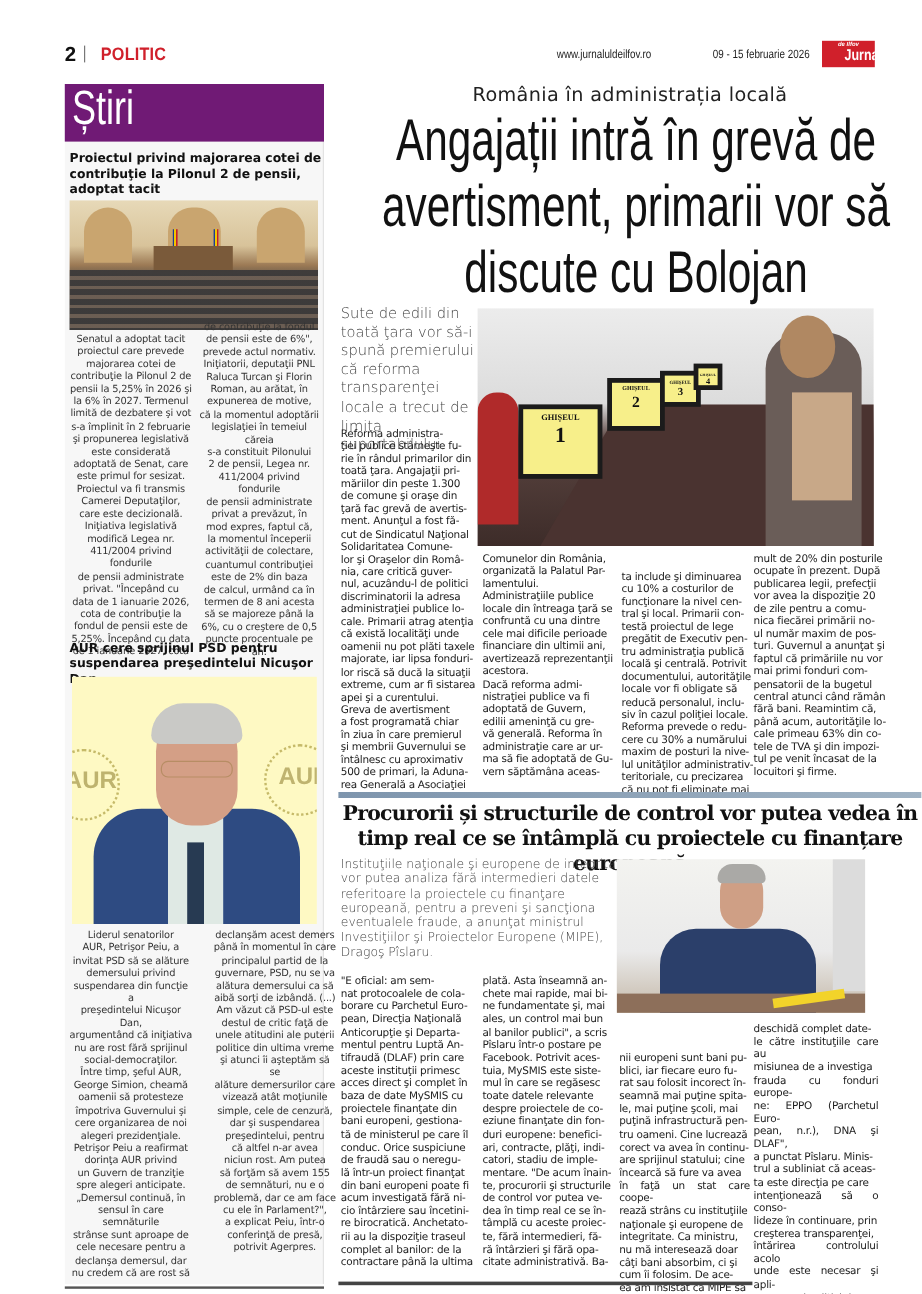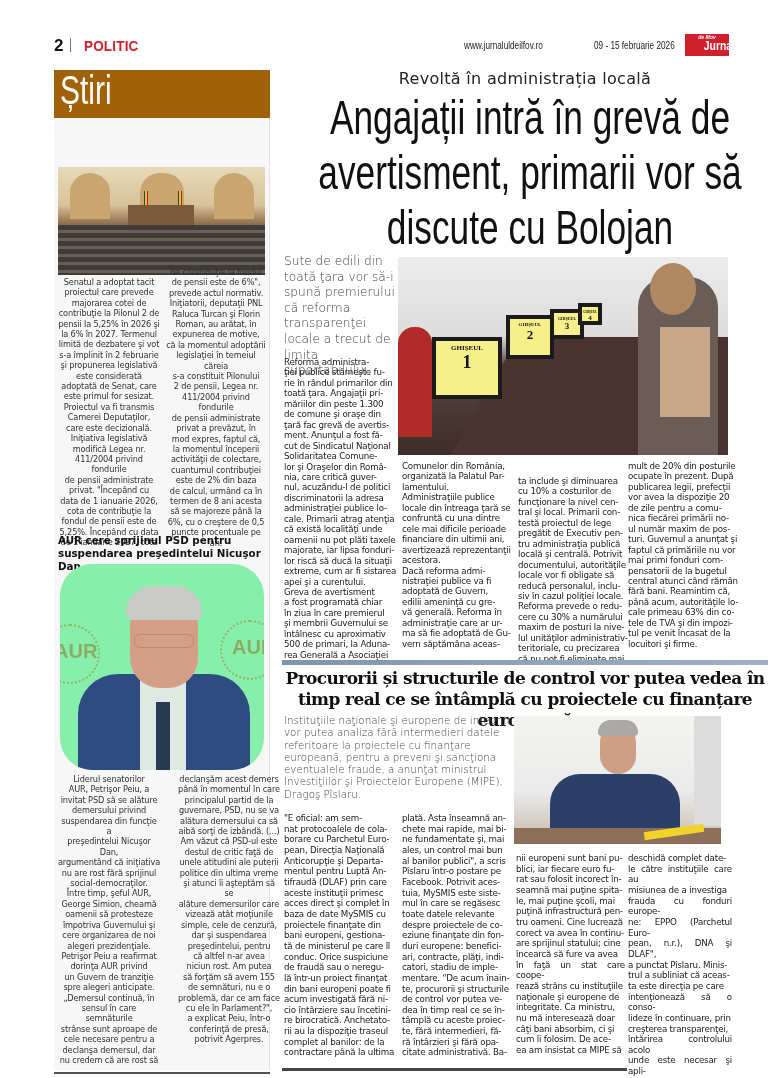--- a/index.html
+++ b/index.html
@@ -12,34 +12,34 @@
   .pgsep { position: absolute; left: 16px; top: 2px; width: 1px; height: 14px; background: #777; }
   .section { position: absolute; left: 30px; top: 1px; font: bold 15px "Liberation Sans", sans-serif; color: #d0202b; letter-spacing: .2px; transform: scaleX(0.9); transform-origin: left; }
   .site { position: absolute; left: 410px; top: 4px; font: 10px "Liberation Sans", sans-serif; color: #222; transform: scaleX(0.82); transform-origin: left; }
   .date { position: absolute; left: 540px; top: 4px; font: 10px "Liberation Sans", sans-serif; color: #222; transform: scaleX(0.82); transform-origin: left; }
   .logo { position: absolute; left: 631px; top: -2px; width: 44px; height: 22px; background: #d0202b; color: #fff; font: bold 13px "Liberation Sans", sans-serif; text-align: center; line-height: 24px; overflow: hidden; padding-left: 16px; }
   .logo .lg-top { position: absolute; top: 0; left: 0; width: 100%; font-size: 5px; line-height: 6px; font-style: italic; }
   .logo .lg-main { display: block; transform: scaleX(0.8); }
 
   
   .leftcol { position: absolute; left: 54px; top: 70px; width: 216px; height: 1000px; background: #f7f7f7; border-right: 1px solid #e3e3e3; }
-  .stiri { position: absolute; left: 0; top: 0; width: 216px; height: 48px; background: #a16207; }
+  .stiri { position: absolute; left: 0; top: 0; width: 216px; height: 48px; background: #701a75; }
   .stiri span { position: absolute; left: 6px; top: -2px; font: 40px "Liberation Sans Narrow", "Liberation Sans", sans-serif; color: #fff; transform: scaleX(0.75); transform-origin: left; font-weight: 300; }
   .lh1 { position: absolute; left: 4px; top: 56px; width: 210px; font: bold 10.3px "DejaVu Sans", sans-serif; line-height: 13px; color: #111; }
   .img-senat { position: absolute; left: 4px; top: 97px; width: 207px; height: 108px; overflow: hidden;
     background: linear-gradient(180deg, #e7d9b8 0%, #d8c39a 35%, #9c7a55 50%, #5f5448 60%, #3f3c3b 100%); }
   .img-senat .arch { position: absolute; top: 6px; width: 40px; height: 46px; background: #c9a56f; border-radius: 20px 20px 0 0; }
   .img-senat .rows { position: absolute; left: 0; bottom: 0; width: 100%; height: 50px;
     background: repeating-linear-gradient(180deg, #3c3a3a 0 5px, #6d5f54 5px 8px); opacity: .95; }
   .img-senat .desk { position: absolute; left: 70px; top: 38px; width: 66px; height: 22px; background: #7a5a3a; }
   .img-senat .flag { position: absolute; top: 24px; width: 4px; height: 16px; background: linear-gradient(90deg,#1b3f8f 33%,#f2c500 33% 66%,#c41e2a 66%); }
 
   .lcol { position: absolute; width: 102px; font: 8.2px "DejaVu Sans", sans-serif; line-height: 10.4px; color: #333; white-space: pre-line; letter-spacing: -.15px; text-align: center; }
   .lh2 { position: absolute; left: 4px; top: 464px; width: 210px; font: bold 10.3px "DejaVu Sans", sans-serif; line-height: 13px; color: #111; }
-  .img-peiu { position: absolute; left: 6px; top: 494px; width: 204px; height: 206px; overflow: hidden; background: #86efac; border-radius: 32px; }
+  .img-peiu { position: absolute; left: 6px; top: 494px; width: 204px; height: 206px; overflow: hidden; background: #fef9c3; }
   .img-peiu .aur { position: absolute; font: bold 20px "Liberation Sans", sans-serif; color: #8a7a2a; opacity: .55; }
   .img-peiu .ring { position: absolute; width: 60px; height: 60px; border: 2px dotted #a0902e; border-radius: 50%; opacity: .6; }
   .img-peiu .suit { position: absolute; left: 18px; top: 110px; width: 172px; height: 110px; background: #2e4b82; border-radius: 40px 40px 0 0; }
   .img-peiu .shirt { position: absolute; left: 80px; top: 110px; width: 46px; height: 100px; background: #dfe9e4; }
   .img-peiu .tie { position: absolute; left: 96px; top: 138px; width: 14px; height: 70px; background: #273a52; }
   .img-peiu .face { position: absolute; left: 70px; top: 28px; width: 68px; height: 96px; background: #d49f86; border-radius: 34px 34px 30px 30px; }
   .img-peiu .hair { position: absolute; left: 66px; top: 22px; width: 76px; height: 34px; background: #c9c9c6; border-radius: 38px 38px 10px 10px; }
   .img-peiu .glasses { position: absolute; left: 74px; top: 70px; width: 60px; height: 14px; border: 1.5px solid #b78d64; border-radius: 6px; }
 
   .leftbottom { position: absolute; left: 54px; top: 1072px; width: 216px; height: 2px; background: #555; }
@@ -88,20 +88,21 @@
     <span class="lg-top">de Ilfov</span>
     <span class="lg-main">Jurnalul</span>
   </div>
 </div>
 
 <div class="leftcol">
   <div class="stiri">
     <span>Știri</span>
   </div>
 
+  <div class="lh1">Proiectul privind majorarea cotei de contribuţie la Pilonul 2 de pensii, adoptat tacit</div>
   <div class="img-senat" title="Plenul Senatului">
     <div class="arch" style="left:12px"></div>
     <div class="arch" style="left:82px;width:44px"></div>
     <div class="arch" style="left:156px"></div>
     <div class="flag" style="left:86px"></div>
     <div class="flag" style="left:120px"></div>
     <div class="desk"></div>
     <div class="rows"></div>
   </div>
   <div class="lcol" style="left:4px;top:207px">Senatul a adoptat tacit
@@ -214,21 +215,21 @@
 să forţăm să avem 155
 de semnături, nu e o
 problemă, dar ce am face
 cu ele în Parlament?",
 a explicat Peiu, într-o
 conferinţă de presă,
 potrivit Agerpres.</div>
 </div>
 <div class="leftbottom"></div>
 
-<div class="kicker">Revoltă în administrația locală</div>
+<div class="kicker">România în administrația locală</div>
 <div class="headline">Angajații intră în grevă de avertisment, primarii vor să discute cu Bolojan</div>
 <div class="lede">Sute de edili din toată ţara vor să-i spună premierului că reforma transparenţei locale a trecut de limita suportabilului.</div>
 
 <div class="img-ghiseu" title="Ghişee într-o primărie">
   <div class="counter"></div>
   <div class="left-person"></div>
   <div class="mon" style="left:34px;top:80px;width:70px;height:62px">
     <div><span>GHIŞEUL</span><b>1</b></div>
   </div>
   <div class="mon" style="left:108px;top:58px;width:48px;height:44px">
@@ -382,21 +383,21 @@
 ari, contracte, plăţi, indi-
 catori, stadiu de imple-
 mentare. "De acum înain-
 te, procurorii şi structurile
 de control vor putea ve-
 dea în timp real ce se în-
 tâmplă cu aceste proiec-
 te, fără intermedieri, fă-
 ră întârzieri şi fără opa-
 citate administrativă. Ba-</div>
-<div class="scol" style="left:516px;top:853px;width:109px">nii europeni sunt bani pu-
+<div class="scol" style="left:516px;top:877px;width:109px">nii europeni sunt bani pu-
 blici, iar fiecare euro fu-
 rat sau folosit incorect în-
 seamnă mai puţine spita-
 le, mai puţine şcoli, mai
 puţină infrastructură pen-
 tru oameni. Cine lucrează
 corect va avea în continu-
 are sprijinul statului; cine
 încearcă să fure va avea
 în faţă un stat care coope-

